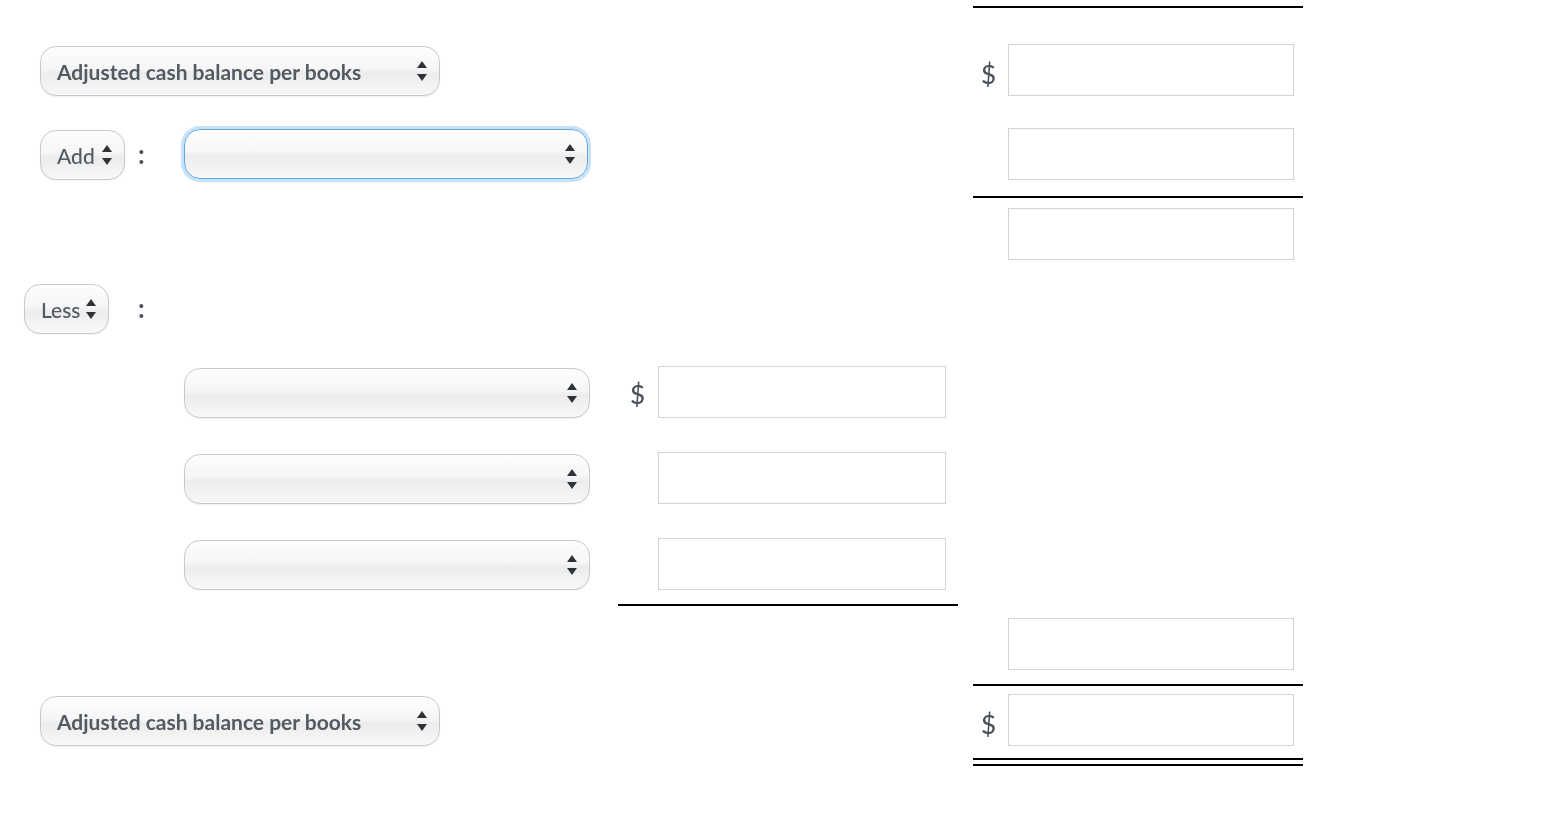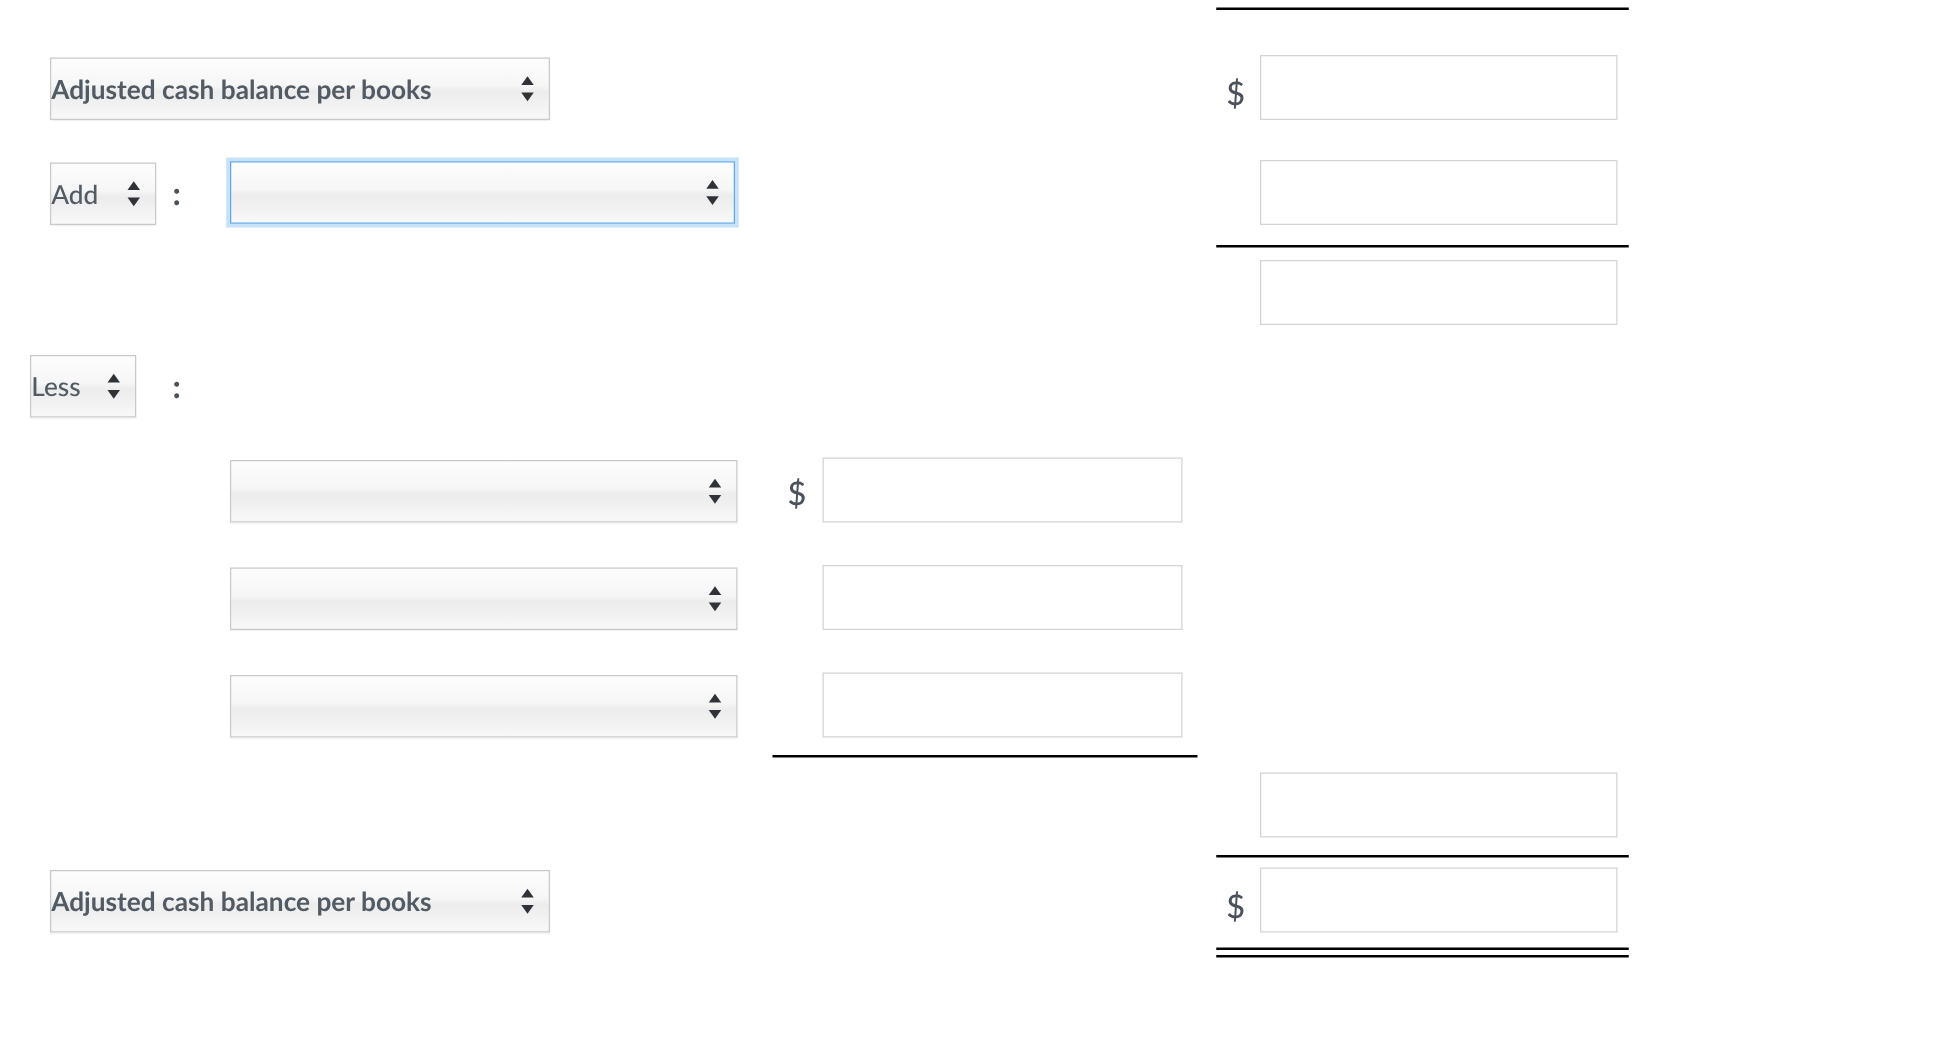--- a/index.html
+++ b/index.html
@@ -16,26 +16,27 @@
     position: relative;
     width: 1562px;
     height: 840px;
   }
 
   
   .dd {
     position: absolute;
     height: 50px;
     border: 1px solid #c9c9c9;
-    border-radius: 0;
+    border-radius: 16px;
     background: linear-gradient(to bottom, #fdfdfd 0%, #f6f6f6 45%, #ececec 55%, #f8f8f8 100%);
     box-shadow: 0 1px 1px rgba(0,0,0,0.06);
     box-sizing: border-box;
     display: flex;
     align-items: center;
+    padding-left: 16px;
     padding-right: 32px;
     font-size: 21px;
     font-weight: 700;
     color: #525a63;
     cursor: pointer;
     user-select: none;
   }
   .dd.normal-weight { font-weight: 500; }
   .dd.focused {
     outline: none;

